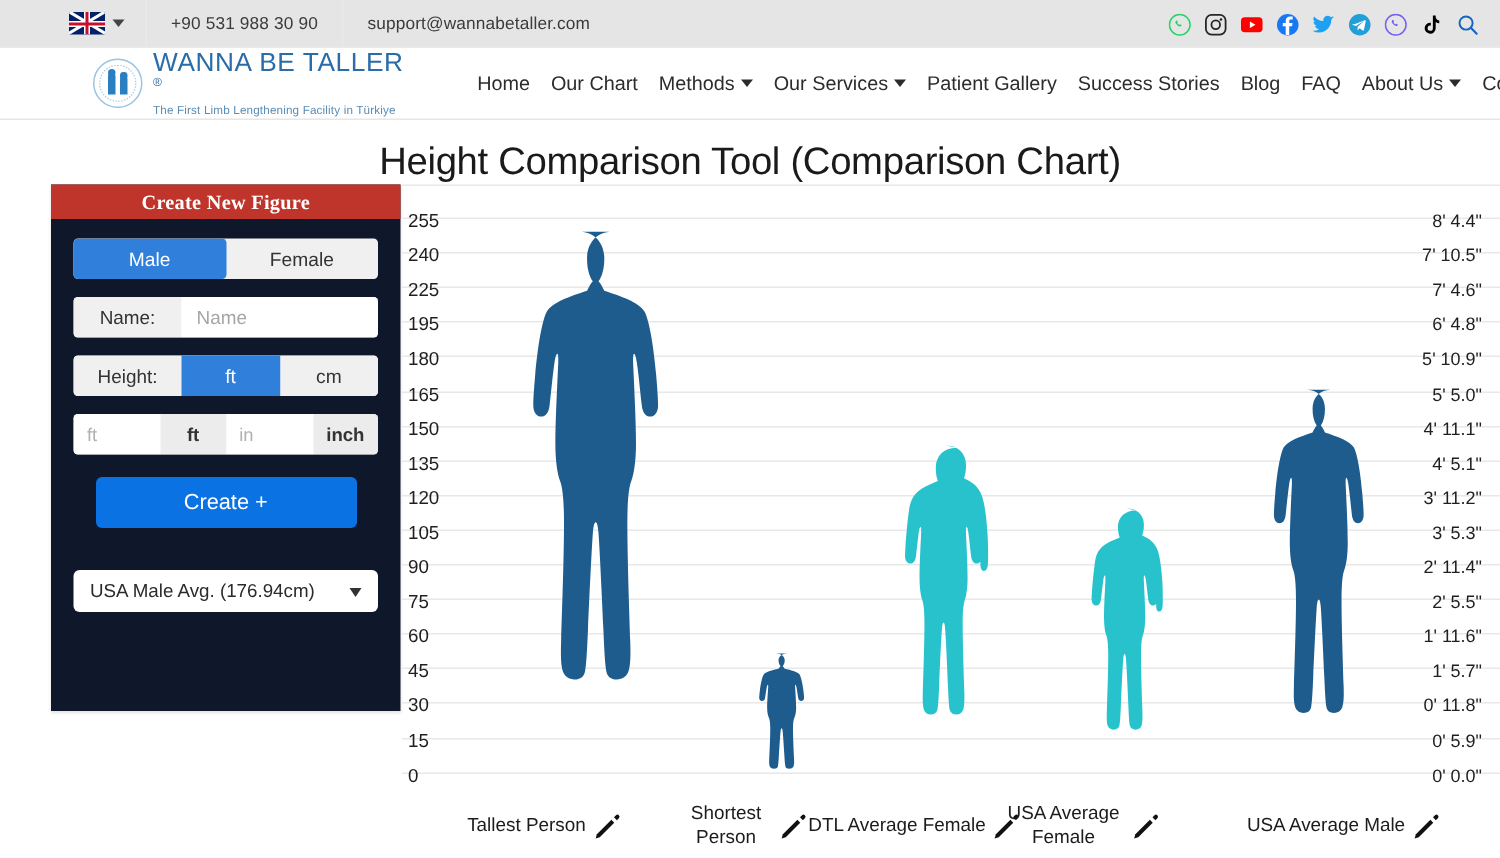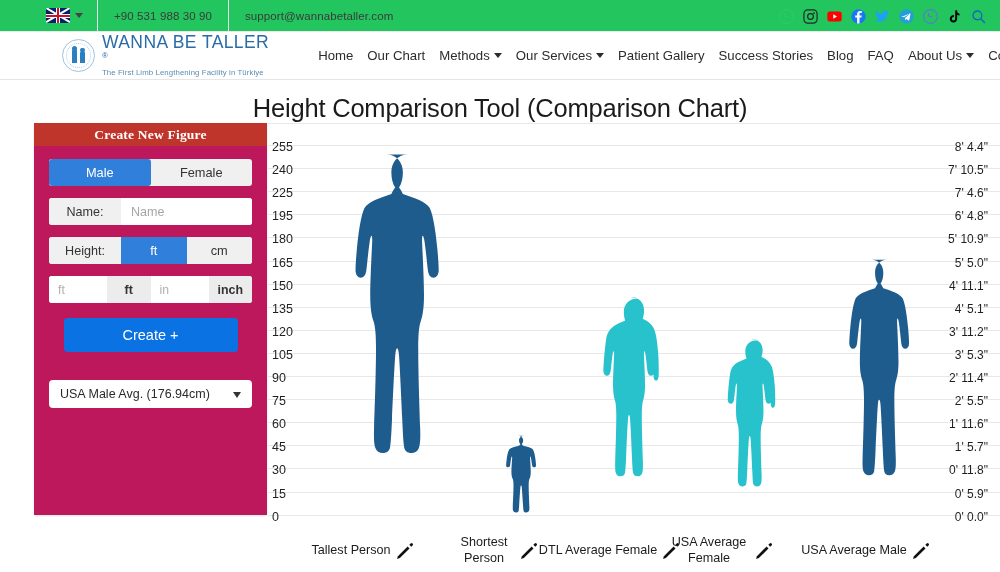--- a/index.html
+++ b/index.html
@@ -7,21 +7,21 @@
     width: 1000px; height: 572px;
     background: #ffffff;
     font-family: "Liberation Sans", sans-serif;
     overflow: hidden;
   }
   .page { position: relative; width: 1000px; height: 572px; background:#fff; }
 
   
   .topbar {
     height: 32px; display: flex; align-items: center;
-    border-bottom: 1px solid #e9e9e9; background: #22c55e;
+    border-bottom: 1px solid #e9e9e9; background: #e5e5e5;
     position: relative;
   }
   .lang-block {
     display: flex; align-items: center; gap: 5px;
     padding: 0 14px 0 46px; height: 32px;
     border-right: 1px solid #e9e9e9;
   }
   .flag {
     width: 24px; height: 15px; position: relative; display:inline-block;
     background: #012169; overflow: hidden; border-radius: 1px;
@@ -94,22 +94,22 @@
   .page-title {
     text-align: center; font-size: 25.5px; color: #1a1a1a;
     font-weight: 400; margin-top: 14px; letter-spacing: -.2px;
   }
 
   
   .body-area { position: relative; height: 450px; }
 
   
   .form-panel {
-    position: absolute; left: 34px; top: 0px; width: 233px; height: 392px;
-    background: #be185d; box-shadow: 0 1px 2px rgba(0,0,0,.12);
+    position: absolute; left: 34px; top: 0px; width: 233px; height: 351px;
+    background: #0f172a; box-shadow: 0 1px 2px rgba(0,0,0,.12);
   }
   .form-header {
     height: 23px; background: #C0352B; color: #fff;
     display:flex; align-items:center; justify-content:center;
     font-family: "Liberation Serif", serif; font-weight: bold;
     font-size: 13.5px; letter-spacing: .2px;
   }
   .form-body { padding: 13px 15px 0 15px; }
   .seg-row {
     display: flex; height: 27px; background: #f0f0f0; border-radius: 3px;
@@ -509,21 +509,21 @@
       <div class="fig-label" style="left:388px; width:130px; top:0px;">
         <span style="max-width:82px;display:inline-block;">USA Average Female</span>
         <span class="pencil">
           <svg viewBox="0 0 24 24">
               <path d="M3.5 18.2l-1 3.3 3.3-1 11.6-11.6-2.3-2.3z" fill="#111"></path>
               <path d="M17.2 4.6l2.3 2.3 1.6-1.6a1.6 1.6 0 0 0 0-2.3 1.6 1.6 0 0 0-2.3 0z" fill="#111"></path>
             </svg>
         </span>
       </div>
 
-      <div class="fig-label" style="left:518px; width:160px; top:6px;">
+      <div class="fig-label" style="left:548px; width:160px; top:6px;">
         <span>USA Average Male</span>
         <span class="pencil">
           <svg viewBox="0 0 24 24">
               <path d="M3.5 18.2l-1 3.3 3.3-1 11.6-11.6-2.3-2.3z" fill="#111"></path>
               <path d="M17.2 4.6l2.3 2.3 1.6-1.6a1.6 1.6 0 0 0 0-2.3 1.6 1.6 0 0 0-2.3 0z" fill="#111"></path>
             </svg>
         </span>
       </div>
     </div>
   </div>

